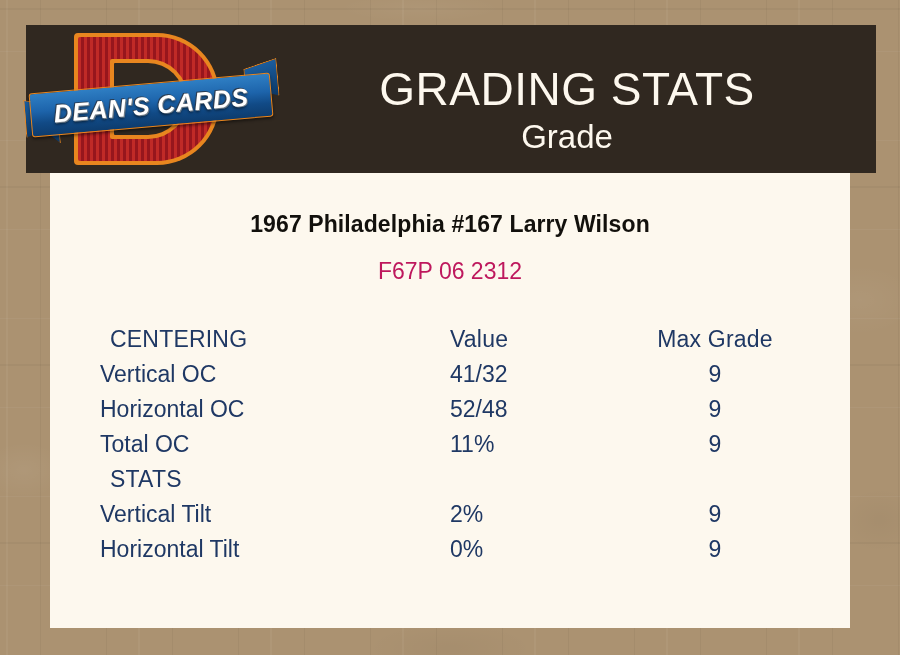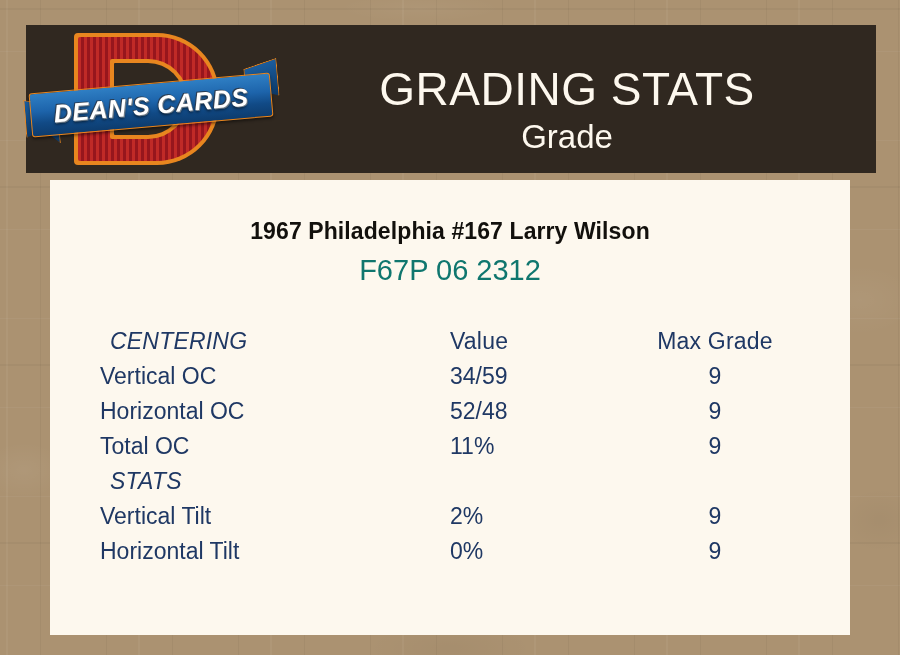--- a/index.html
+++ b/index.html
@@ -175,40 +175,40 @@
     font-size: 33px;
     font-weight: normal;
     line-height: 1.25;
     margin-top: 2px;
   }
 
   
   #panel {
     position: absolute;
     left: 50px;
-    top: 180px;
+    top: 173px;
     width: 800px;
     height: 455px;
     background: #fdf8ee;
   }
 
   #card-title {
     text-align: center;
     font-size: 23px;
     font-weight: bold;
     color: #12100c;
     margin-top: 38px;
     letter-spacing: 0.1px;
   }
   #card-subtitle {
     text-align: center;
-    font-size: 29px;
+    font-size: 23px;
     font-weight: normal;
-    color: #0f766e;
-    margin-top: 9px;
+    color: #be185d;
+    margin-top: 20px;
   }
 
   
   #stats-table {
     margin: 37px auto 0 auto;
     width: 700px;
     border-collapse: collapse;
     color: #1f3864;
   }
   #stats-table td, #stats-table th {
@@ -221,21 +221,20 @@
   .col-label  { width: 350px; text-align: left; }
   .col-value  { width: 180px; }
   .col-grade  { width: 170px; text-align: center; }
 
   .hdr-section {
     font-weight: bold;
     font-size: 23px;
     text-align: left;
     padding-left: 10px !important;
     letter-spacing: 0.2px;
-    font-style: italic;
   }
   .hdr-col {
     font-weight: bold;
     font-size: 23px;
   }
   .section-row td {
     font-weight: bold;
     padding-left: 10px;
     letter-spacing: 0.2px;
   }
@@ -279,21 +278,21 @@
 
   <table id="stats-table">
     <tbody>
         <tr class="section-row">
           <td class="col-label hdr-section">CENTERING</td>
           <td class="col-value hdr-col">Value</td>
           <td class="col-grade hdr-col">Max Grade</td>
         </tr>
         <tr class="data-row">
           <td class="col-label">Vertical OC</td>
-          <td class="col-value">34/59</td>
+          <td class="col-value">41/32</td>
           <td class="col-grade">9</td>
         </tr>
         <tr class="data-row">
           <td class="col-label">Horizontal OC</td>
           <td class="col-value">52/48</td>
           <td class="col-grade">9</td>
         </tr>
         <tr class="data-row">
           <td class="col-label">Total OC</td>
           <td class="col-value">11%</td>

